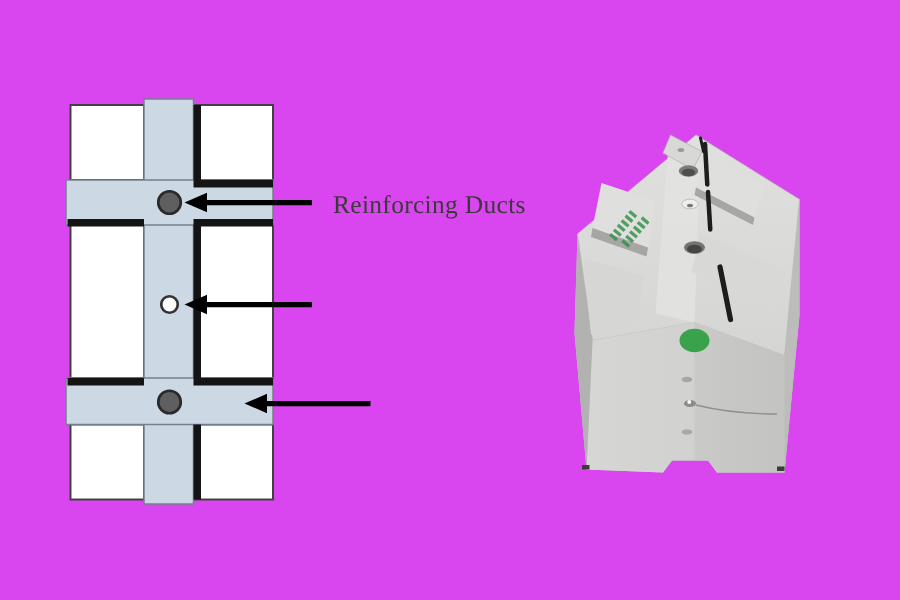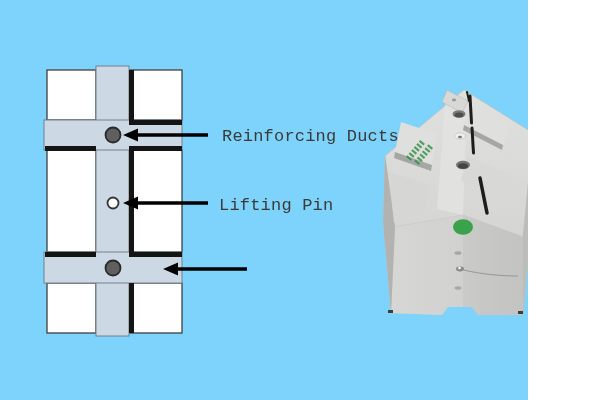--- a/index.html
+++ b/index.html
@@ -1,18 +1,18 @@
 <!DOCTYPE html>
 <html><head>
 <meta charset="utf-8">
 <style>
   html,body{margin:0;padding:0;background:#ffffff;}
   #screen{
-    position:relative;width:528px;height:400px;background:#7dd3fc;overflow:hidden;
-    font-family:Liberation Mono, monospace;
+    position:relative;width:600px;height:400px;background:#d946ef;overflow:hidden;
+    font-family:Liberation Serif, serif;
   }
   svg{position:absolute;display:block;}
   #schematic-svg{left:40px;top:60px;}
   #photo-svg{left:375px;top:80px;}
   .callout-label{
     position:absolute;
     font-size:17px;
     line-height:19px;
     color:#3a3a3a;
     letter-spacing:.2px;
@@ -61,21 +61,20 @@
       <line x1="96" y1="75" x2="168" y2="75" stroke-width="3.5" stroke="#000000"></line>
       <polygon points="83,75 98,68.5 98,81.5" fill="#000000"></polygon>
       <line x1="96" y1="143" x2="168" y2="143" stroke-width="3.5" stroke="#000000"></line>
       <polygon points="83,143 98,136.5 98,149.5" fill="#000000"></polygon>
       <line x1="136" y1="209" x2="207" y2="209" stroke-width="3.5" stroke="#000000"></line>
       <polygon points="123,209 138,202.5 138,215.5" fill="#000000"></polygon>
     </g>
   </svg>
 
   <div id="label-reinforcing-ducts" class="callout-label">Reinforcing Ducts</div>
-  <div id="label-lifting-pin" class="callout-label">Lifting Pin</div>
 
   <svg id="photo-svg" width="170" height="245" viewBox="0 0 170 245">
     <defs>
       <linearGradient id="frontGrad" x1="0" y1="0" x2="1" y2="0">
         <stop offset="0" stop-color="#d6d6d4"></stop>
         <stop offset="0.55" stop-color="#d1d1cf"></stop>
         <stop offset="1" stop-color="#c5c5c3"></stop>
       </linearGradient>
       <linearGradient id="topGrad" x1="0" y1="0" x2="0" y2="1">
         <stop offset="0" stop-color="#e0e0de"></stop>

